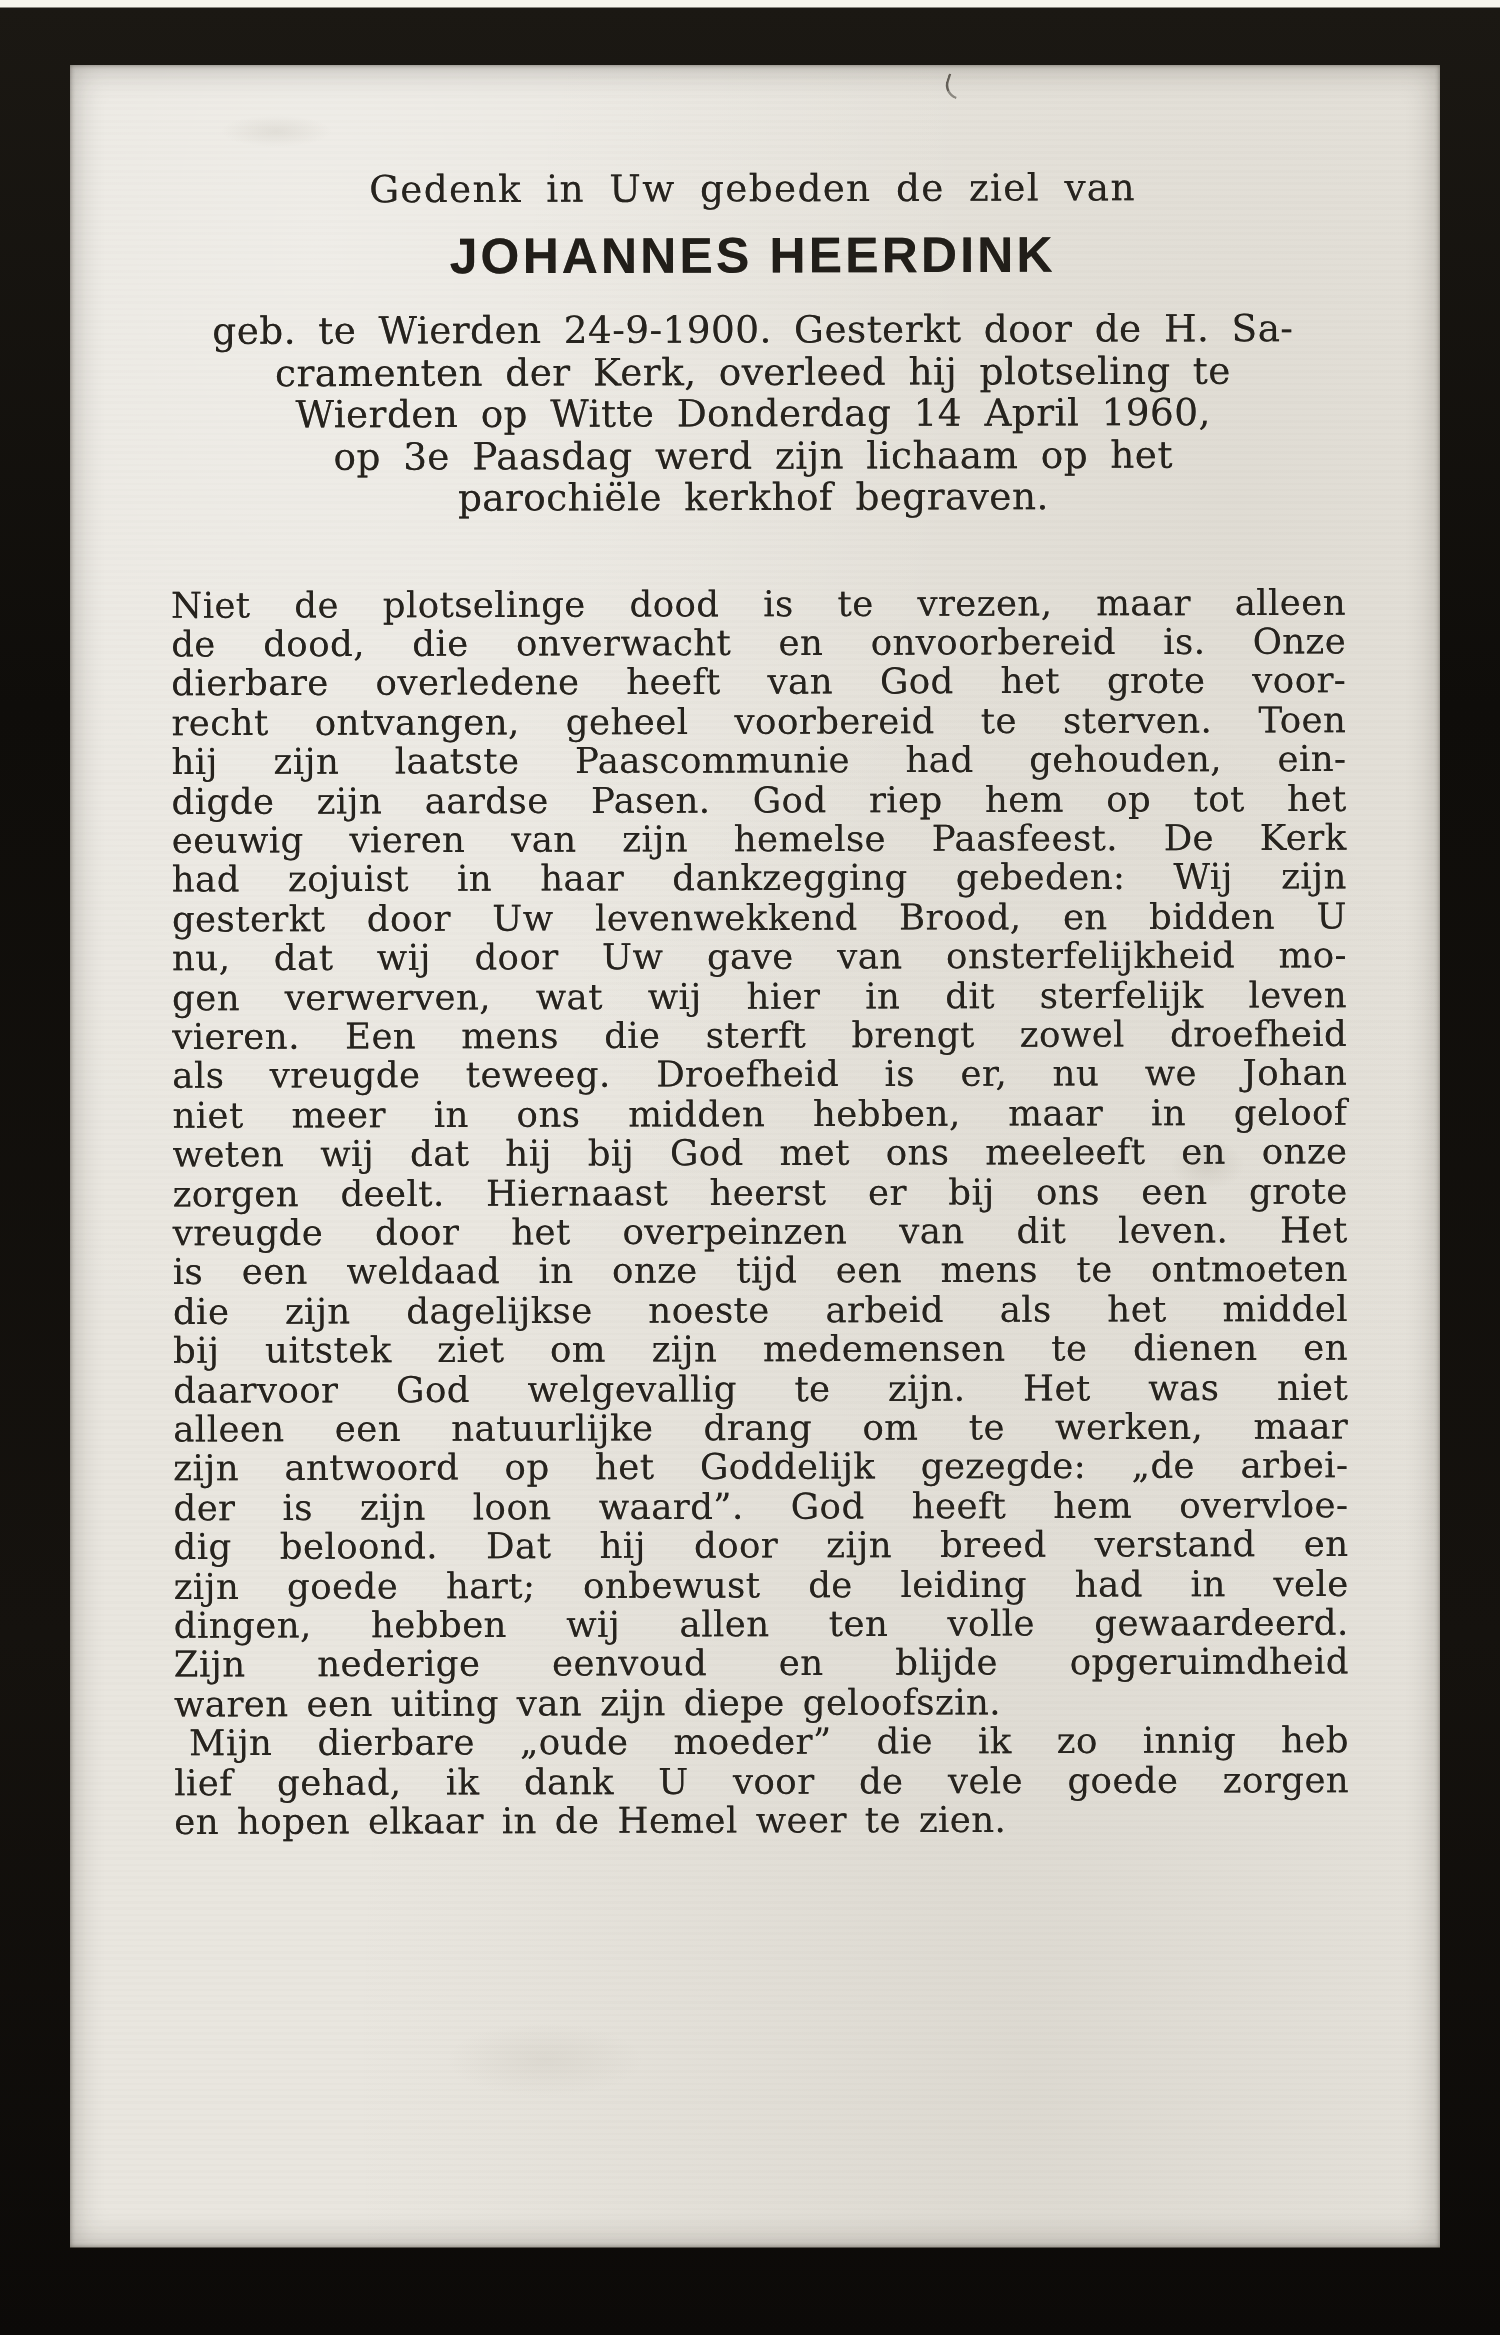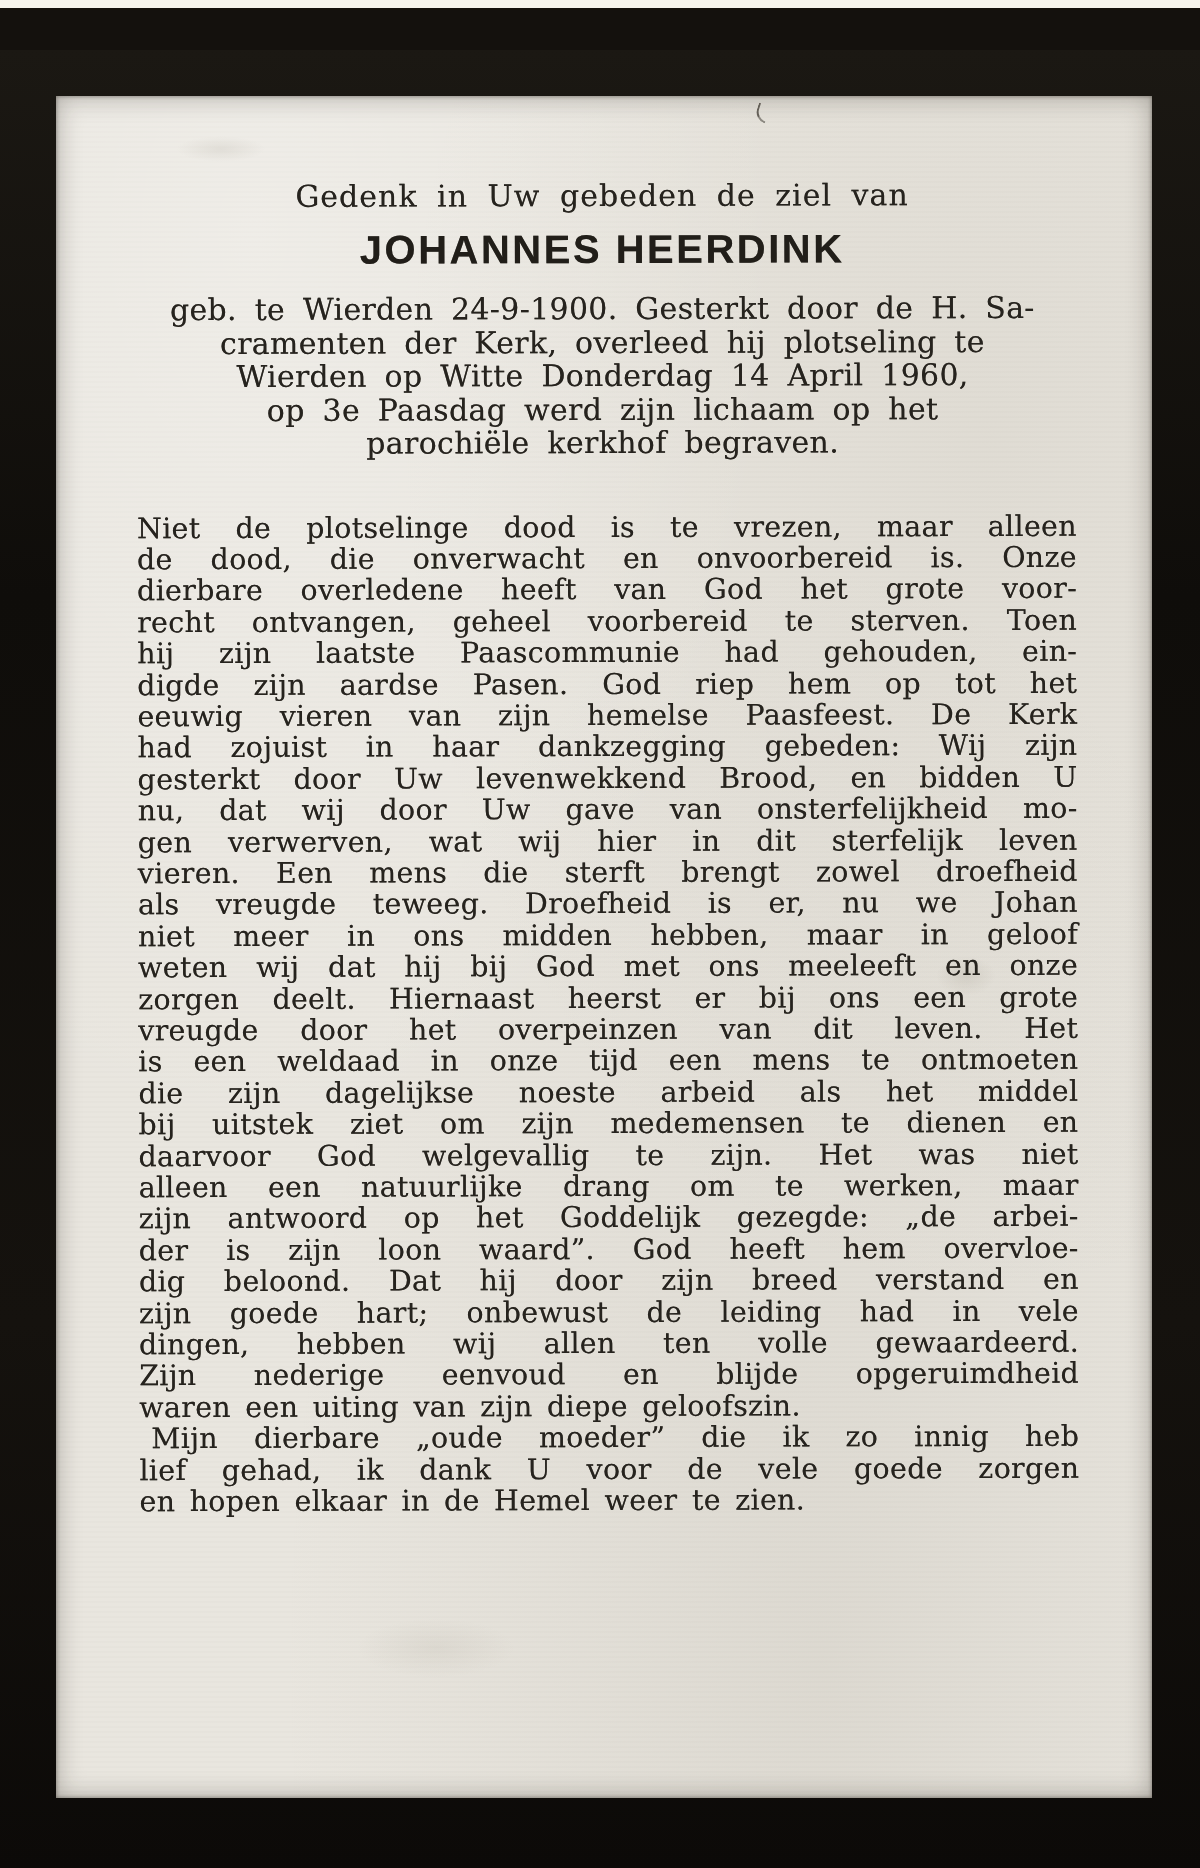--- a/index.html
+++ b/index.html
@@ -13,21 +13,20 @@
   
   .scan-bed {
     position: absolute; inset: 0;
     background: linear-gradient(180deg, #f6f4ec 0 8px, #14110d 8px);
   }
 
   
   .frame {
     position: absolute; inset: 6px 0 0 0;
     background: linear-gradient(180deg, #1b1813, #0f0d0a 30%, #15120e 70%, #0c0a08);
-    margin-top: 44px;
   }
 
   
   .paper {
     position: absolute;
     top: 46px; left: 56px; right: 48px; bottom: 70px;
     background:
       radial-gradient(ellipse at 18% 8%, rgba(255,255,255,0.28), transparent 42%),
       radial-gradient(ellipse at 85% 20%, rgba(140,130,110,0.10), transparent 45%),
       radial-gradient(ellipse at 70% 92%, rgba(130,122,104,0.12), transparent 50%),

